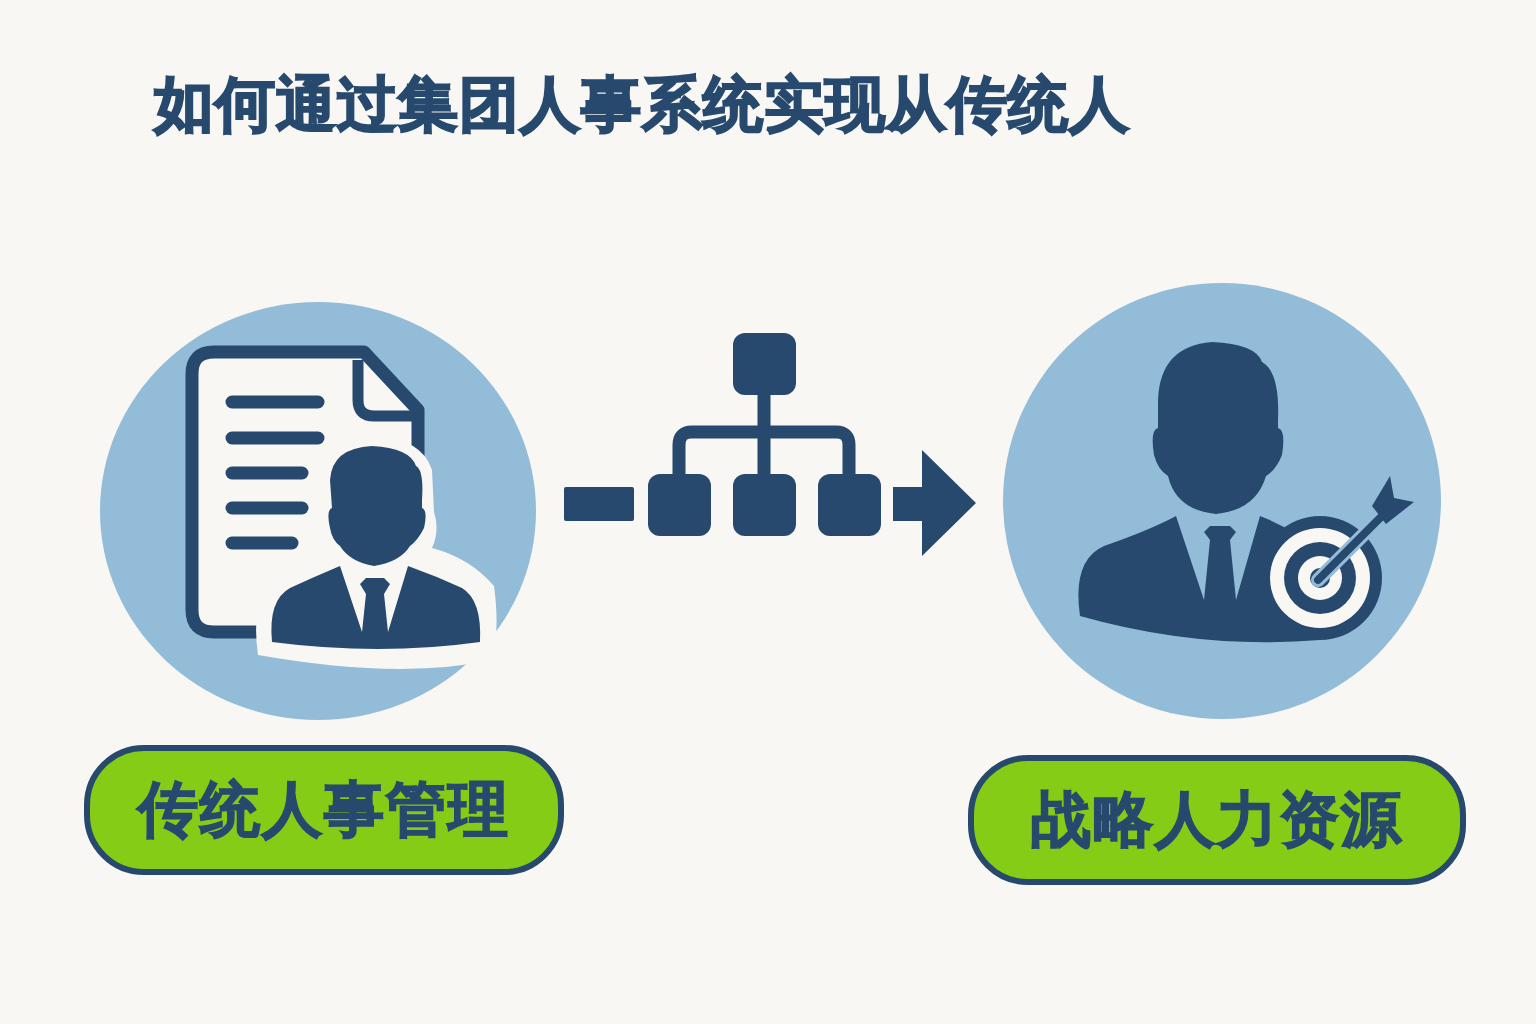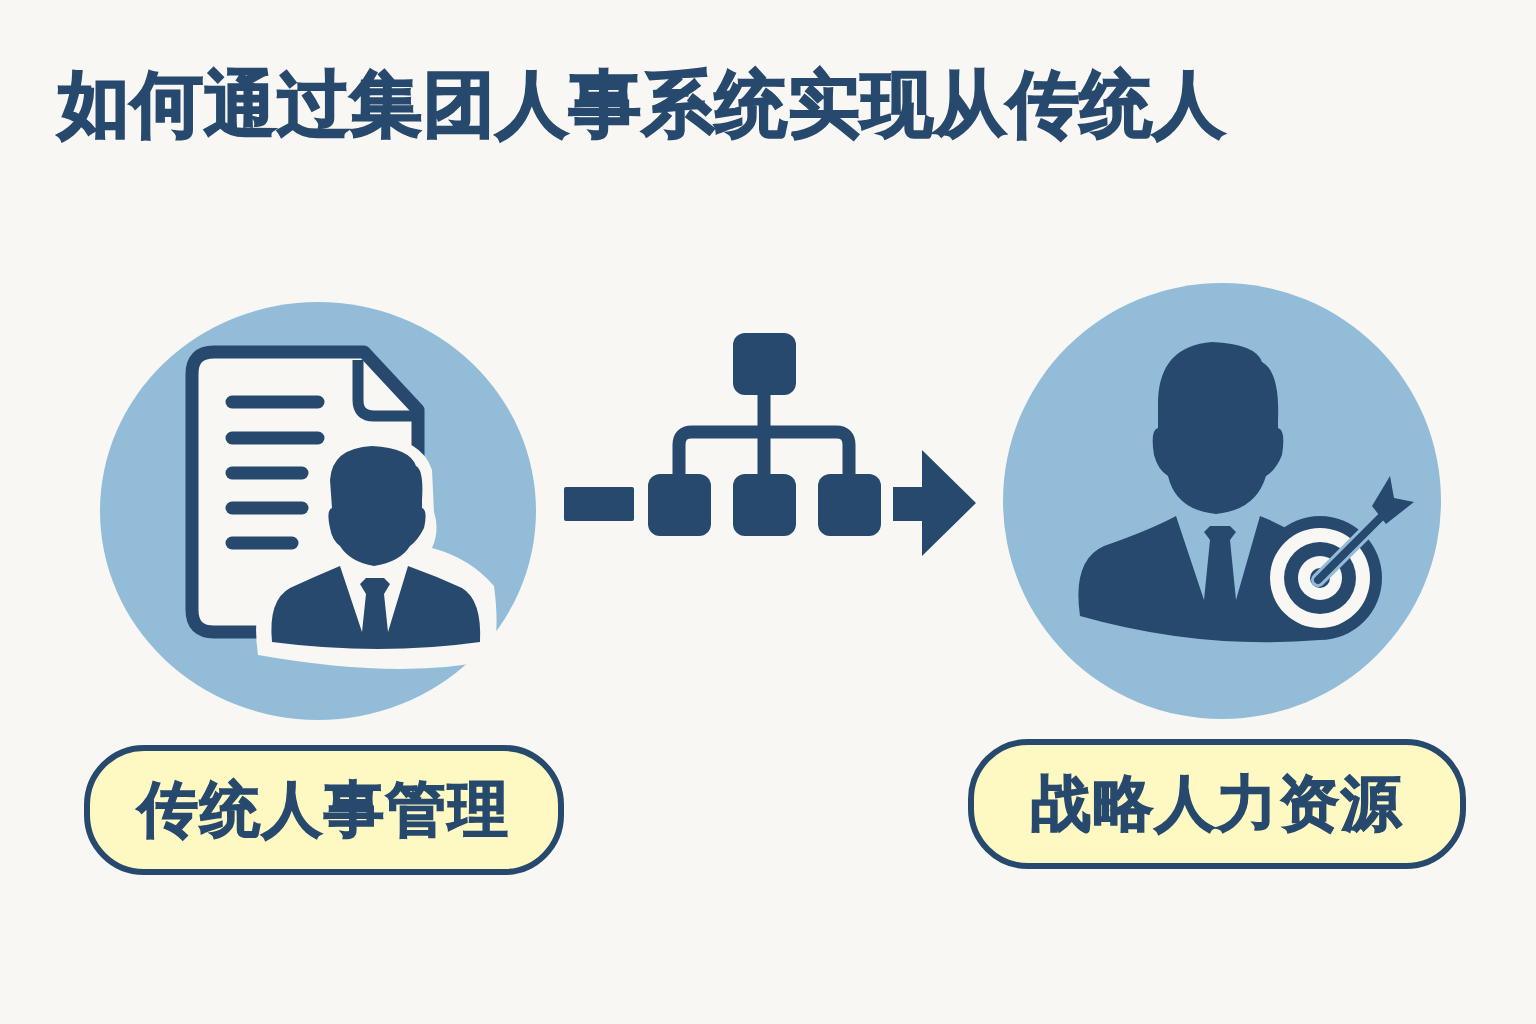--- a/index.html
+++ b/index.html
@@ -5,41 +5,41 @@
     html, body { margin: 0; padding: 0; }
     body {
       width: 1536px; height: 1024px; overflow: hidden;
       background: #f8f7f3;
       font-family: "DejaVu Sans", "Liberation Sans", sans-serif;
       position: relative;
     }
     .title {
       position: absolute; left: 0; top: 58px; width: 1284px;
       text-align: center; color: #26496d;
-      font-size: 72px; font-weight: 900; line-height: 92px;
+      font-size: 60px; font-weight: 900; line-height: 92px;
       letter-spacing: 1px;
       -webkit-text-stroke: 2px #26496d;
     }
     .title .line { display: block; white-space: nowrap; }
     .circle {
       position: absolute; border-radius: 50%; background: #93bcd9;
     }
     .circle-left { left: 100px; top: 302px; width: 436px; height: 418px; }
     .circle-right { left: 1003px; top: 283px; width: 438px; height: 436px; }
     svg.abs { position: absolute; overflow: visible; }
     .pill {
       position: absolute; box-sizing: border-box;
       border: 6px solid #26496d; border-radius: 60px;
-      background: #fef9c3; color: #26496d;
+      background: #84cc16; color: #26496d;
       display: flex; align-items: center; justify-content: center;
       font-size: 60px; font-weight: 900; letter-spacing: 2px;
       -webkit-text-stroke: 1.5px #26496d;
     }
     .pill-left { left: 84px; top: 745px; width: 480px; height: 130px; }
-    .pill-right { left: 968px; top: 739px; width: 498px; height: 130px; }
+    .pill-right { left: 968px; top: 755px; width: 498px; height: 130px; }
   </style>
 </head>
 <body>
 
 <div class="title">
   <span class="line">如何通过集团人事系统实现从传统人</span>
 </div>
 
 <div class="circle circle-left"></div>
 <svg class="abs" style="left:0;top:0;" width="1536" height="1024" viewBox="0 0 1536 1024">

